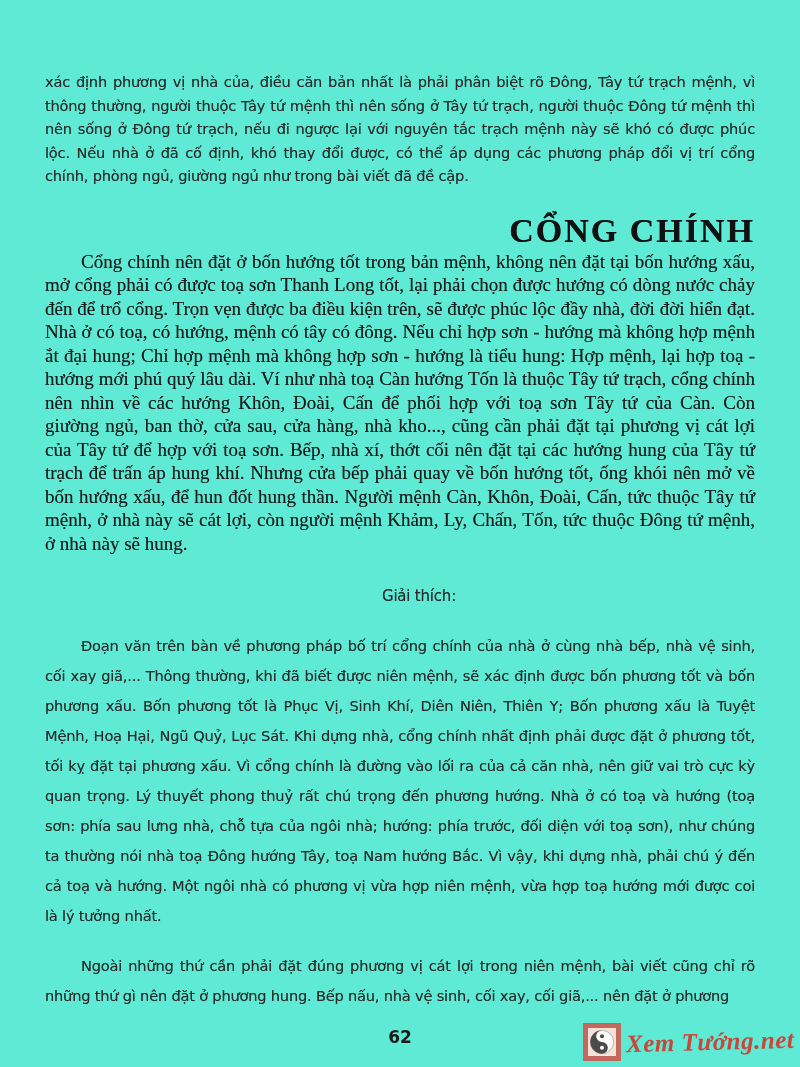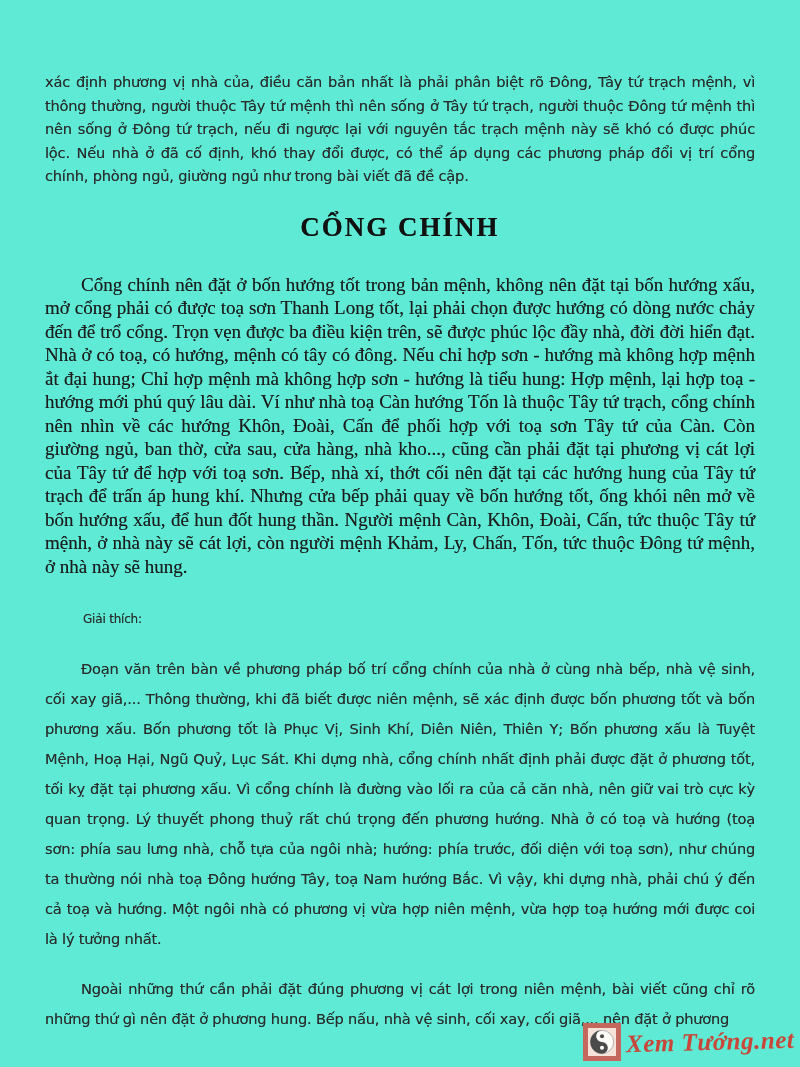--- a/index.html
+++ b/index.html
@@ -20,45 +20,45 @@
     line-height:23.5px;
     letter-spacing:-0.2px;
     color:#2b2b2b;
     text-align:justify;
     text-shadow:0 0 0.3px rgba(0,0,0,0.45);
     margin:0;
   }
   .intro{padding-top:70px;margin:0;}
   .heading{
     margin:24px 0 0 0;
-    text-align:center;
+    text-align:right;
     font-family:"Liberation Serif", serif;
-    font-size:27px;
+    font-size:34px;
     font-weight:bold;
     letter-spacing:2px;
     color:#111;
     text-shadow:0 0 0.4px rgba(0,0,0,0.6);
   }
   .serif-p{
     margin:0;
     font-family:"Liberation Serif", serif;
     font-size:19px;
     line-height:23.5px;
     text-align:justify;
     color:#1c1c1c;
     text-shadow:0 0 0.35px rgba(0,0,0,0.5);
   }
   .indent{text-indent:36px;}
-  .p-main{margin-top:30px;}
+  .p-main{}
   .p-quote{margin-top:8px;}
   .exp-label{
     margin-top:30px;
     margin-left:38px;
-    text-align:left;
-    font-size:12px;
+    text-align:center;
+    font-size:15px;
   }
   .exp-p{
     line-height:30px;
     font-size:14.6px;
   }
   .exp-p1{margin-top:22px;}
   .exp-p2{margin-top:20px;}
   .footer-pagenum{
     position:absolute;
     left:0;right:0;
@@ -107,20 +107,21 @@
     <p class="serif-p indent p-main">Cổng chính nên đặt ở bốn hướng tốt trong bản mệnh, không nên đặt tại bốn hướng xấu, mở cổng phải có được toạ sơn Thanh Long tốt, lại phải chọn được hướng có dòng nước chảy đến để trổ cổng. Trọn vẹn được ba điều kiện trên, sẽ được phúc lộc đầy nhà, đời đời hiển đạt. Nhà ở có toạ, có hướng, mệnh có tây có đông. Nếu chỉ hợp sơn - hướng mà không hợp mệnh ắt đại hung; Chỉ hợp mệnh mà không hợp sơn - hướng là tiểu hung: Hợp mệnh, lại hợp toạ - hướng mới phú quý lâu dài. Ví như nhà toạ Càn hướng Tốn là thuộc Tây tứ trạch, cổng chính nên nhìn về các hướng Khôn, Đoài, Cấn để phối hợp với toạ sơn Tây tứ của Càn. Còn giường ngủ, ban thờ, cửa sau, cửa hàng, nhà kho..., cũng cần phải đặt tại phương vị cát lợi của Tây tứ để hợp với toạ sơn. Bếp, nhà xí, thớt cối nên đặt tại các hướng hung của Tây tứ trạch để trấn áp hung khí. Nhưng cửa bếp phải quay về bốn hướng tốt, ống khói nên mở về bốn hướng xấu, để hun đốt hung thần. Người mệnh Càn, Khôn, Đoài, Cấn, tức thuộc Tây tứ mệnh, ở nhà này sẽ cát lợi, còn người mệnh Khảm, Ly, Chấn, Tốn, tức thuộc Đông tứ mệnh, ở nhà này sẽ hung.</p>
 
 
     <p class="hand exp-label">Giải thích:</p>
 
     <p class="hand exp-p exp-p1 indent">Đoạn văn trên bàn về phương pháp bố trí cổng chính của nhà ở cùng nhà bếp, nhà vệ sinh, cối xay giã,... Thông thường, khi đã biết được niên mệnh, sẽ xác định được bốn phương tốt và bốn phương xấu. Bốn phương tốt là Phục Vị, Sinh Khí, Diên Niên, Thiên Y; Bốn phương xấu là Tuyệt Mệnh, Hoạ Hại, Ngũ Quỷ, Lục Sát. Khi dựng nhà, cổng chính nhất định phải được đặt ở phương tốt, tối kỵ đặt tại phương xấu. Vì cổng chính là đường vào lối ra của cả căn nhà, nên giữ vai trò cực kỳ quan trọng. Lý thuyết phong thuỷ rất chú trọng đến phương hướng. Nhà ở có toạ và hướng (toạ sơn: phía sau lưng nhà, chỗ tựa của ngôi nhà; hướng: phía trước, đối diện với toạ sơn), như chúng ta thường nói nhà toạ Đông hướng Tây, toạ Nam hướng Bắc. Vì vậy, khi dựng nhà, phải chú ý đến cả toạ và hướng. Một ngôi nhà có phương vị vừa hợp niên mệnh, vừa hợp toạ hướng mới được coi là lý tưởng nhất.</p>
 
     <p class="hand exp-p exp-p2 indent">Ngoài những thứ cần phải đặt đúng phương vị cát lợi trong niên mệnh, bài viết cũng chỉ rõ những thứ gì nên đặt ở phương hung. Bếp nấu, nhà vệ sinh, cối xay, cối giã,... nên đặt ở phương</p>
   </div>
 
+  <div class="footer-pagenum">62</div>
 
   <div class="watermark">
     <span class="wm-icon">
       <svg width="28" height="28" viewBox="0 0 36 36" xmlns="http://www.w3.org/2000/svg">
         <circle cx="18" cy="18" r="15" fill="#fdfbf8" stroke="#8a8a8a" stroke-width="0.8"></circle>
         <path d="M18,3 A15,15 0 0 0 18,33 A7.5,7.5 0 0 0 18,18 A7.5,7.5 0 0 1 18,3 Z" fill="#4b4b4b"></path>
         <circle cx="18" cy="10.5" r="2.6" fill="#4b4b4b"></circle>
         <circle cx="18" cy="25.5" r="2.6" fill="#fdfbf8"></circle>
       </svg>
     </span>

